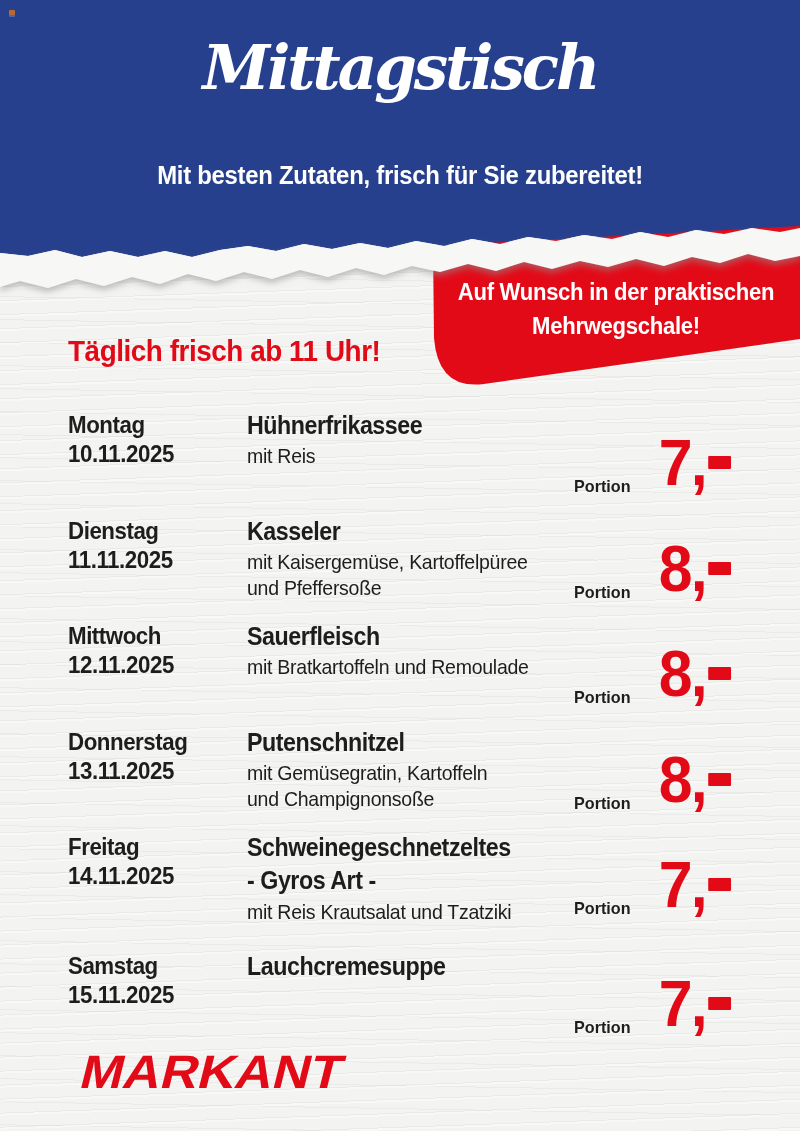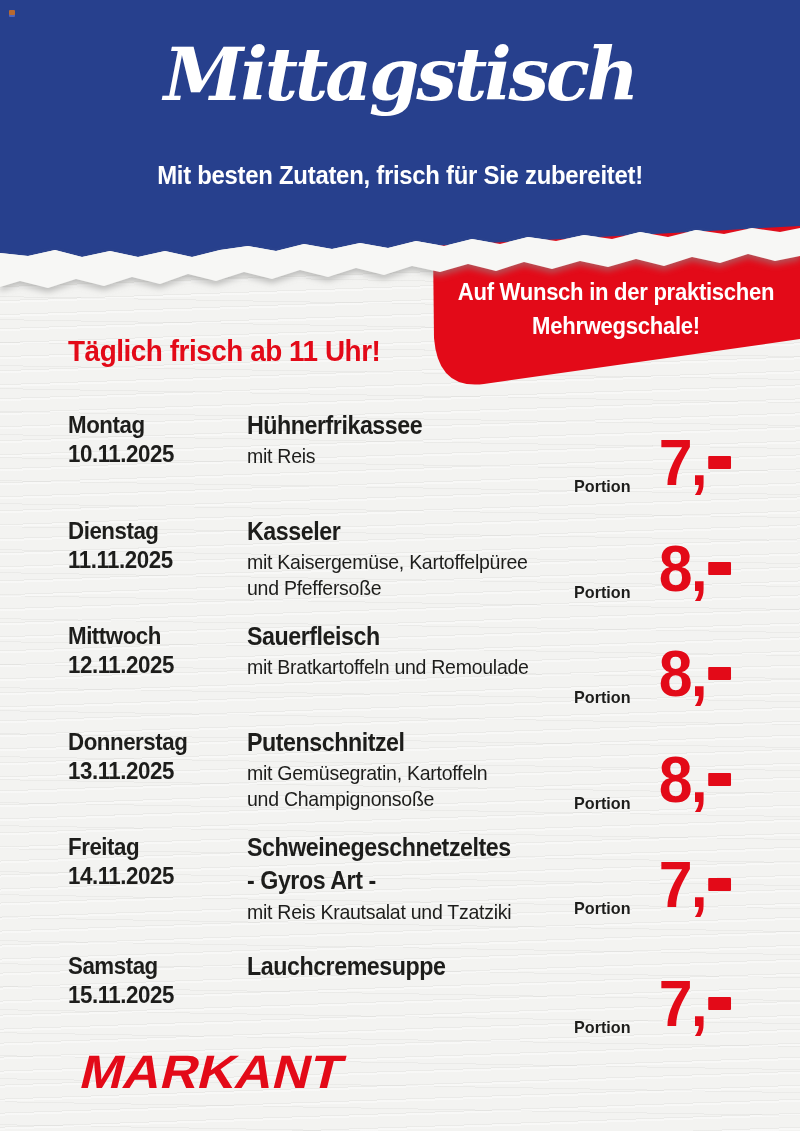--- a/index.html
+++ b/index.html
@@ -28,21 +28,21 @@
 
   
   #header-art{position:absolute;top:0;left:0;width:800px;height:420px;pointer-events:none;}
 
   
   .page-title{
     position:absolute;top:28px;left:0;right:0;
     text-align:center;
     font-family:"DejaVu Serif", serif;
     font-style:italic;font-weight:bold;
-    font-size:72px;line-height:1.3;
+    font-size:61px;line-height:1.3;
     color:#ffffff;letter-spacing:-3px;
   }
   .page-subtitle{
     position:absolute;top:160px;left:0;right:0;
     text-align:center;
     font-size:26px;font-weight:bold;color:#ffffff;
     transform:scaleX(.92);transform-origin:center top;
     letter-spacing:-0.3px;
   }
 

